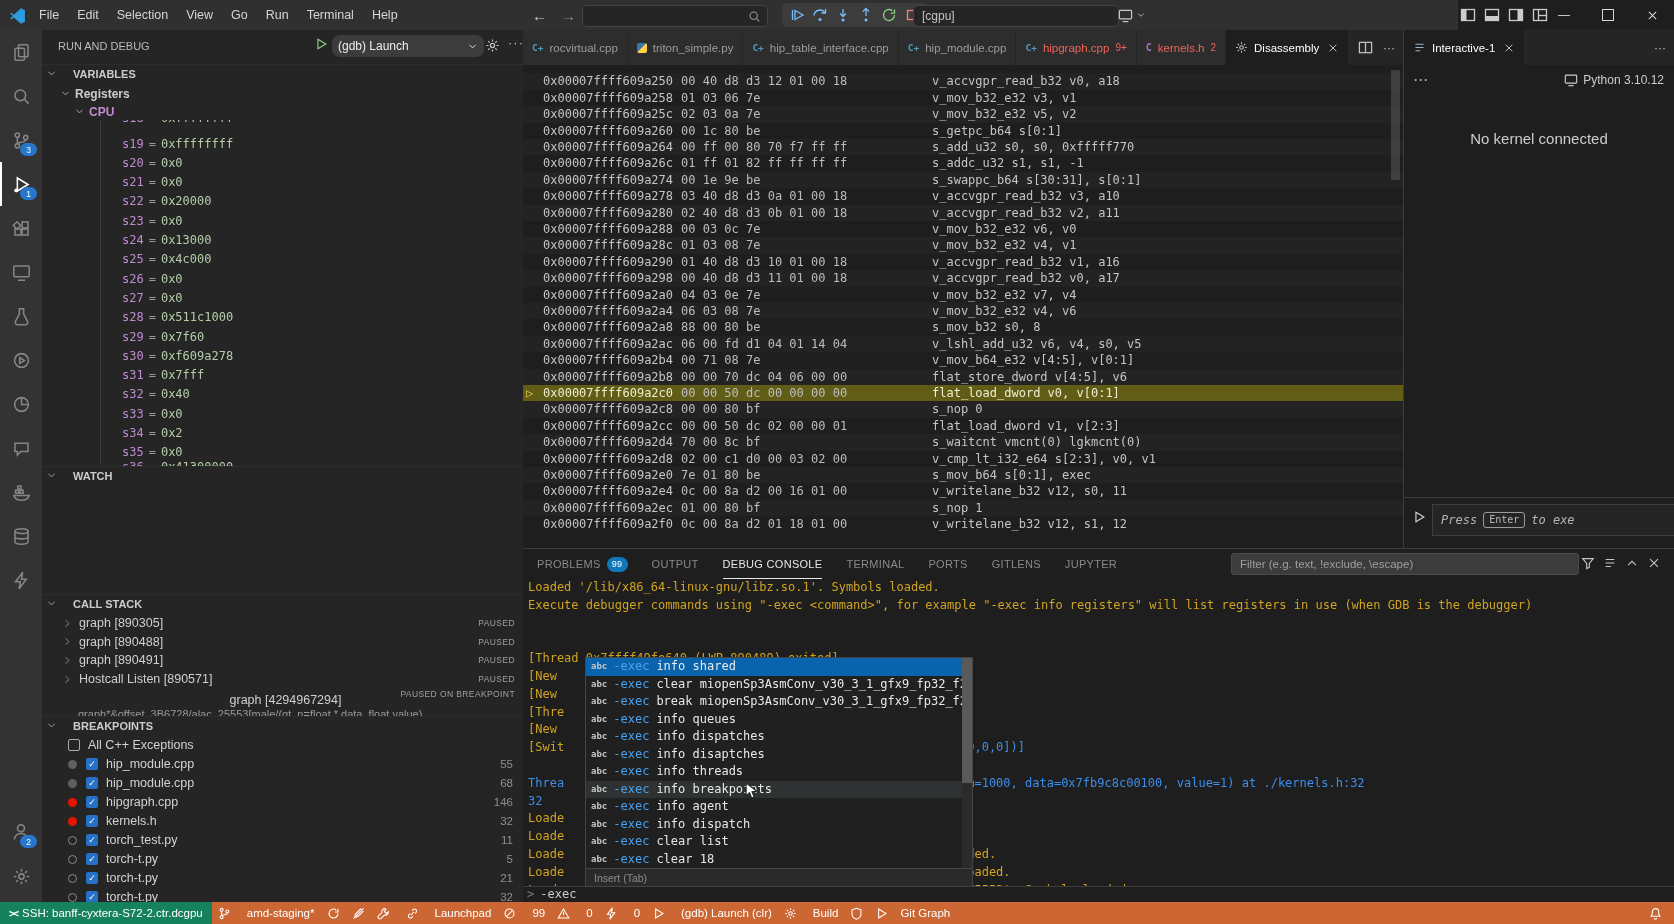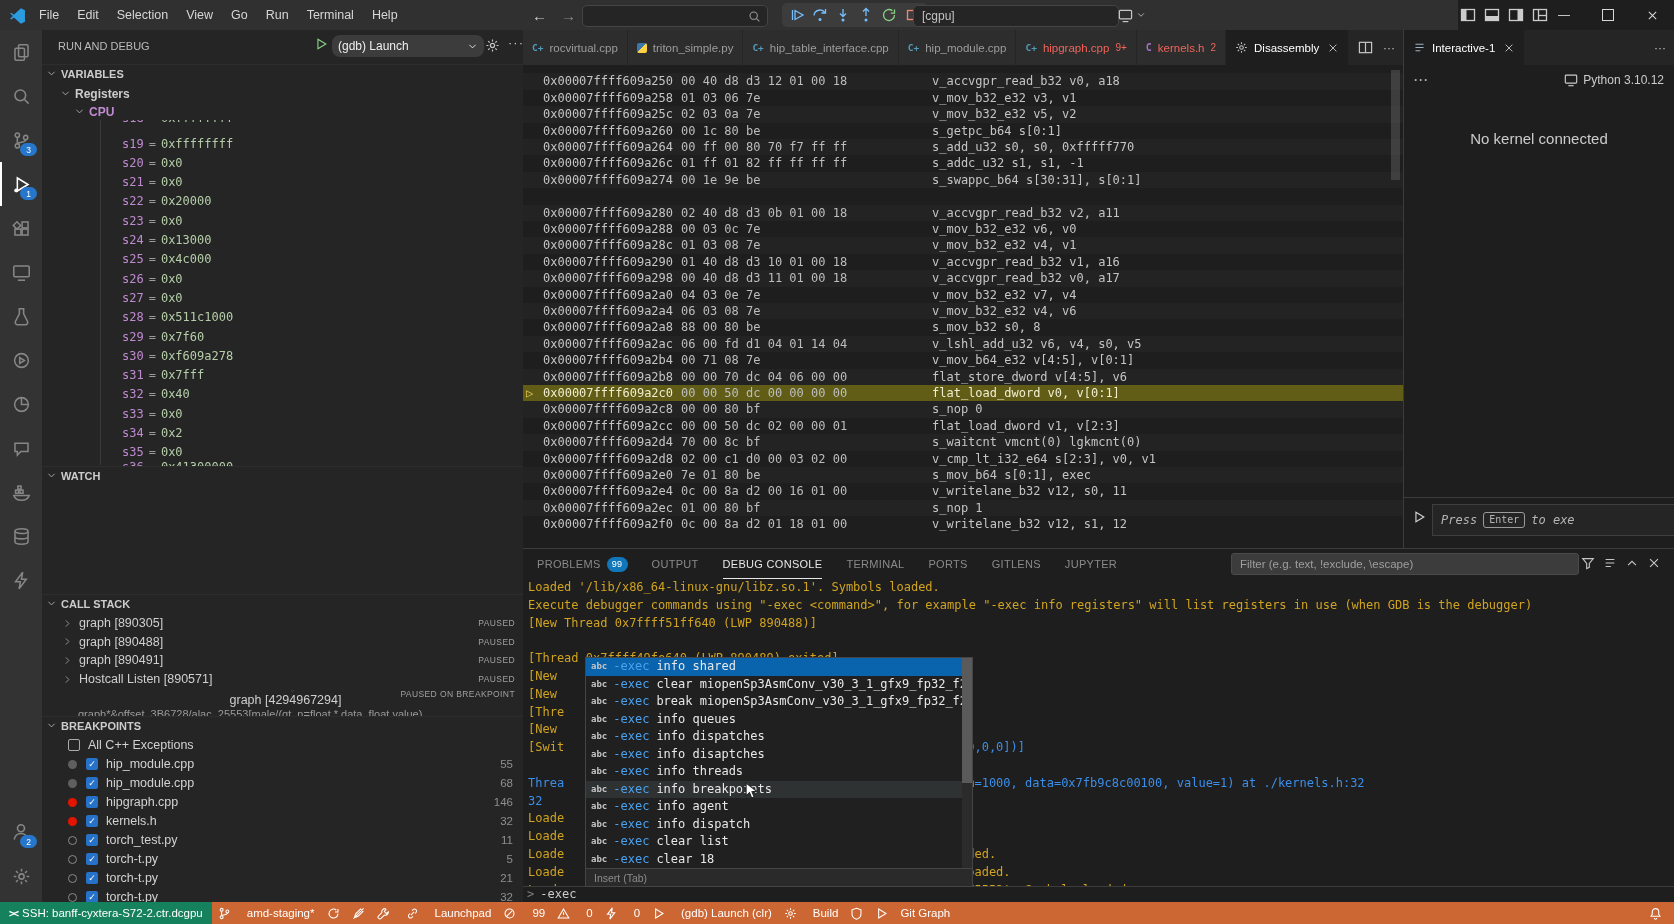--- a/index.html
+++ b/index.html
@@ -37,21 +37,21 @@
   
   .sidebar{position:absolute;left:42px;top:30px;width:481px;height:872px;background:#252526;z-index:20;overflow:hidden;}
   .sb-title{position:absolute;left:0;top:0;width:100%;height:32px;}
   .sb-title-label{position:absolute;left:16px;top:10px;font-size:11px;color:#bbbbbb;}
   .launch-play{position:absolute;left:272px;top:7px;color:#89d185;}
   .launch-box{position:absolute;left:290px;top:5px;width:140px;height:22px;background:#3c3c3c;border-radius:8px;
               display:flex;align-items:center;justify-content:space-between;padding:0 6px;color:#eeeeee;}
   .sb-gear{position:absolute;left:443px;top:8px;color:#c5c5c5;}
   .sb-dots{position:absolute;left:466px;top:5px;color:#c5c5c5;font-size:13px;letter-spacing:1px;}
   .sec-header{position:absolute;left:0;width:100%;height:18px;background:#252526;font-weight:bold;font-size:11px;color:#cccccc;
-              display:flex;align-items:center;gap:4px;padding-left:4px;box-sizing:border-box;border-top:1px solid #2d2d2e;z-index:3;}
+              display:flex;align-items:center;gap:16px;padding-left:4px;box-sizing:border-box;border-top:1px solid #2d2d2e;z-index:3;}
   .chev{color:#b0b0b0;}
   .tree-row{position:absolute;left:0;width:100%;height:19px;display:flex;align-items:center;}
   .reg-row{position:absolute;left:80px;height:19px;display:flex;align-items:center;font-size:12px;}
   .reg-n{color:#c08bd0;} .reg-eq{color:#9a9a9a;margin:0 5px;} .reg-v{color:#b5cea8;}
   .clipwrap{position:absolute;left:80px;overflow:hidden;}
   .guide{position:absolute;left:58px;width:1px;background:#3a3a3b;}
   .cs-row{position:absolute;left:0;width:100%;height:18px;display:flex;align-items:center;}
   .cs-chev{margin-left:20px;color:#9a9a9a;}
   .cs-label{margin-left:6px;color:#cfcfcf;font-size:12.5px;}
   .cs-badge{position:absolute;right:8px;color:#a0a0a0;font-size:8.5px;letter-spacing:.4px;}
@@ -803,20 +803,25 @@
         <div class="da-row" style="top: 90.4px;">
           <span class="c-addr">0x00007ffff609a26c</span>
           <span class="c-bytes">01 ff 01 82 ff ff ff ff</span>
           <span class="c-instr">s_addc_u32 s1, s1, -1</span>
         </div>
         <div class="da-row alt" style="top: 106.8px;">
           <span class="c-addr">0x00007ffff609a274</span>
           <span class="c-bytes">00 1e 9e be</span>
           <span class="c-instr">s_swappc_b64 s[30:31], s[0:1]</span>
         </div>
+        <div class="da-row" style="top: 123.2px;">
+          <span class="c-addr">0x00007ffff609a278</span>
+          <span class="c-bytes">03 40 d8 d3 0a 01 00 18</span>
+          <span class="c-instr">v_accvgpr_read_b32 v3, a10</span>
+        </div>
         <div class="da-row alt" style="top: 139.6px;">
           <span class="c-addr">0x00007ffff609a280</span>
           <span class="c-bytes">02 40 d8 d3 0b 01 00 18</span>
           <span class="c-instr">v_accvgpr_read_b32 v2, a11</span>
         </div>
         <div class="da-row" style="top: 156px;">
           <span class="c-addr">0x00007ffff609a288</span>
           <span class="c-bytes">00 03 0c 7e</span>
           <span class="c-instr">v_mov_b32_e32 v6, v0</span>
         </div>
@@ -995,21 +1000,20 @@
       </div>
     <div class="picons" style="left:1124px">
         <svg class="ic" width="14" height="14">
           <use href="#x"></use>
         </svg>
       </div>
 
     <div class="console" id="console">
         <div class="con-row" style="top: 0px;"><span class="tone-warn">Loaded '/lib/x86_64-linux-gnu/libz.so.1'. Symbols loaded.</span></div>
         <div class="con-row" style="top: 17.8px;"><span class="tone-warn">Execute debugger commands using "-exec &lt;command&gt;", for example "-exec info registers" will list registers in use (when GDB is the debugger)</span></div>
-        <div class="con-row" style="top: 35.6px;"><span class="tone-warn">[New Thread 0x7ffff51ff640 (LWP 890488)]</span></div>
         <div class="con-row" style="top: 71.2px;"><span class="tone-warn">[Thread 0x7ffff49fe640 (LWP 890489) exited]</span></div>
         <div class="con-row" style="top: 89px;"><span class="tone-warn">[New</span></div>
         <div class="con-row" style="top: 106.8px;"><span class="tone-warn">[New</span></div>
         <div class="con-row" style="top: 124.6px;"><span class="tone-warn">[Thre</span></div>
         <div class="con-row" style="top: 142.4px;"><span class="tone-warn">[New</span></div>
         <div class="con-row" style="top: 160.2px;"><span class="tone-warn">[Swit</span><span class="con-right tone-info">[0,0,0])]</span></div>
         <div class="con-row" style="top: 178px;"><span class="tone-warn"></span></div>
         <div class="con-row" style="top: 195.8px;"><span class="tone-info">Threa</span><span class="con-right tone-info">(m=1000, data=0x7fb9c8c00100, value=1) at ./kernels.h:32</span></div>
         <div class="con-row" style="top: 213.6px;"><span class="tone-info">32</span></div>
         <div class="con-row" style="top: 231.4px;"><span class="tone-warn">Loade</span></div>

